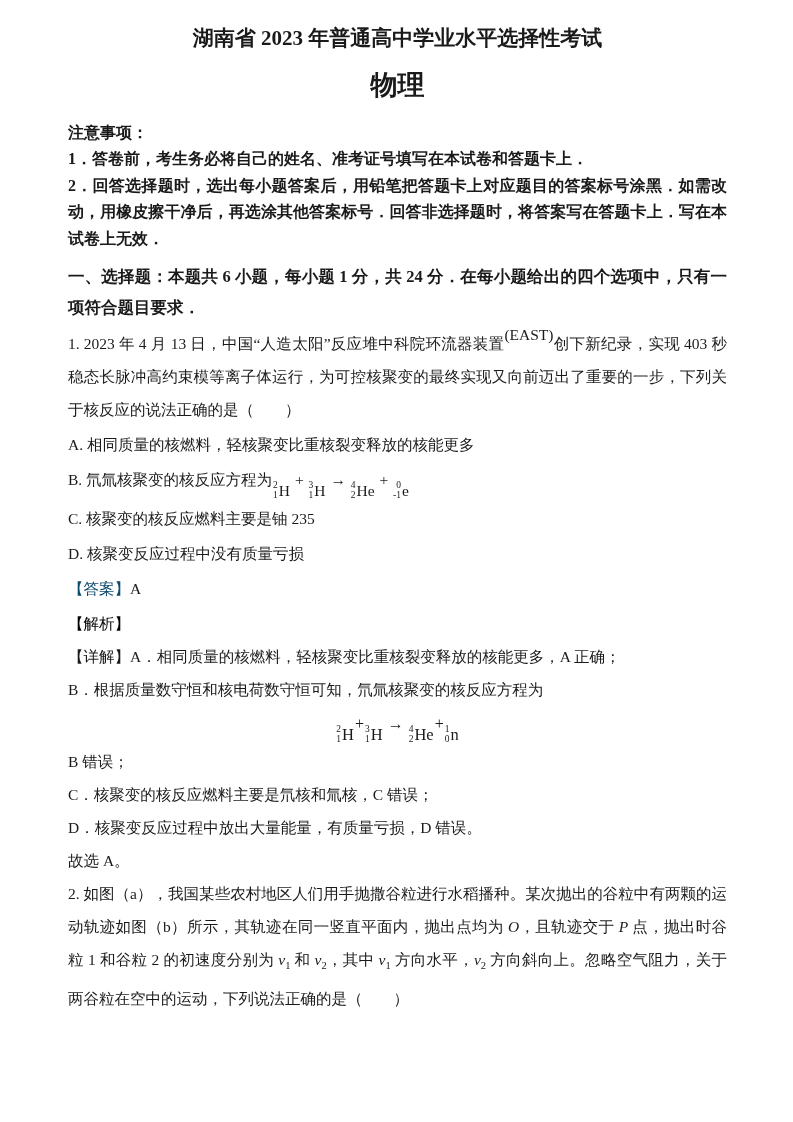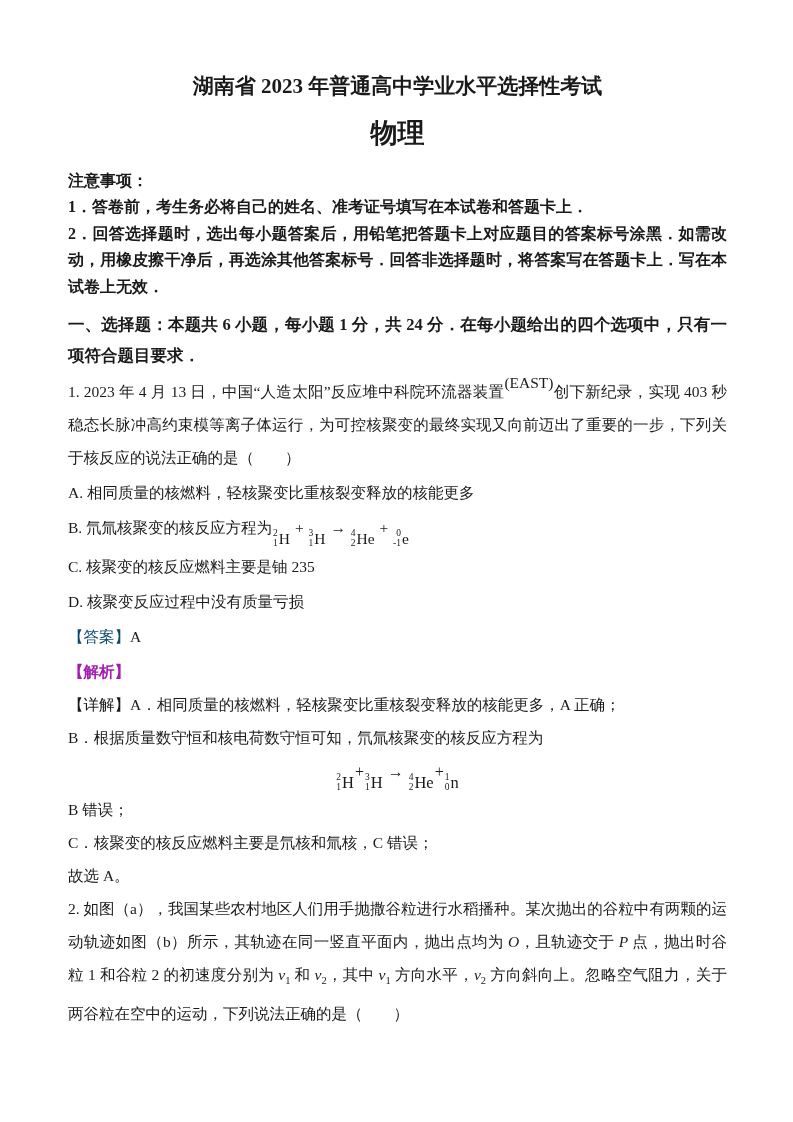--- a/index.html
+++ b/index.html
@@ -2,21 +2,21 @@
 <html><head>
 <meta charset="utf-8">
 <style>
   html,body{margin:0;padding:0;}
   body{
     width:793px;height:1122px;background:#ffffff;overflow:hidden;
     font-family:"Liberation Serif","DejaVu Serif",serif;
     color:#1a1a1a;
     -webkit-font-smoothing:antialiased;
   }
-  .page{box-sizing:border-box;width:793px;height:1122px;padding:72px 66px 0 68px;background:#fff;}
+  .page{box-sizing:border-box;width:793px;height:1122px;padding:24px 66px 0 68px;background:#fff;}
   .doc-title{font-size:21px;font-weight:700;text-align:center;margin:0 0 15px 0;line-height:1.4;}
   .doc-subject{font-size:27px;font-weight:700;text-align:center;margin:0 0 17px 0;line-height:1.3;}
   .notice-heading{font-size:16px;font-weight:700;margin:0;line-height:26px;}
   .notice-item{font-size:16px;font-weight:700;margin:0;line-height:26.5px;text-align:justify;}
   .section-heading{font-size:16.5px;font-weight:700;margin:9px 0 0 0;line-height:31px;text-align:justify;}
   .para{font-size:15.5px;margin:0;line-height:33px;text-align:justify;}
   .stem{margin-top:4px;}
   .option-line{margin-top:2px;}
   .answer-line{margin-top:2px;}
   .blue-label{font-weight:400;}
@@ -71,21 +71,21 @@
         <span class="prescripts">
           <span class="pre-sup">0</span>
           <span class="pre-sub">-1</span>
         </span>
         <span class="nsym">e</span>
       </span></p>
   <p class="para option-line">C. 核聚变的核反应燃料主要是铀 235</p>
   <p class="para option-line">D. 核聚变反应过程中没有质量亏损</p>
 
   <p class="para answer-line"><span class="blue-label" style="color: #0c4a6e;">【答案】</span><span>A</span></p>
-  <p class="para answer-line"><span class="blue-label" style="color: #a21caf; font-weight: bold;">【解析】</span></p>
+  <p class="para answer-line"><span class="blue-label" style="color: #000000;">【解析】</span></p>
 
   <p class="para">【详解】A．相同质量的核燃料，轻核聚变比重核裂变释放的核能更多，A 正确；</p>
   <p class="para">B．根据质量数守恒和核电荷数守恒可知，氘氚核聚变的核反应方程为</p>
   <p class="para eq-center"><span class="nuclide">
         <span class="prescripts">
           <span class="pre-sup">2</span>
           <span class="pre-sub">1</span>
         </span>
         <span class="nsym">H</span>
       </span><span>+</span><span class="nuclide">
@@ -102,17 +102,18 @@
         <span class="nsym">He</span>
       </span><span>+</span><span class="nuclide">
         <span class="prescripts">
           <span class="pre-sup">1</span>
           <span class="pre-sub">0</span>
         </span>
         <span class="nsym">n</span>
       </span></p>
   <p class="para">B 错误；</p>
   <p class="para">C．核聚变的核反应燃料主要是氘核和氚核，C 错误；</p>
+  <p class="para">D．核聚变反应过程中放出大量能量，有质量亏损，D 错误。</p>
   <p class="para">故选 A。</p>
 
   <p class="para"><span>2. 如图（a），我国某些农村地区人们用手抛撒谷粒进行水稻播种。某次抛出的谷粒中有两颗的运动轨迹如图（b）所示，其轨迹在同一竖直平面内，抛出点均为 </span><span class="rt-italic">O</span><span>，且轨迹交于 </span><span class="rt-italic">P</span><span> 点，抛出时谷粒 1 和谷粒 2 的初速度分别为 </span><span class="rt-italic">v</span><span class="rt-sub">1</span><span> 和 </span><span class="rt-italic">v</span><span class="rt-sub">2</span><span>，其中 </span><span class="rt-italic">v</span><span class="rt-sub">1</span><span> 方向水平，</span><span class="rt-italic">v</span><span class="rt-sub">2</span><span> 方向斜向上。忽略空气阻力，关于两谷粒在空中的运动，下列说法正确的是（　　）</span></p>
 
 </div>
 
 </body></html>

